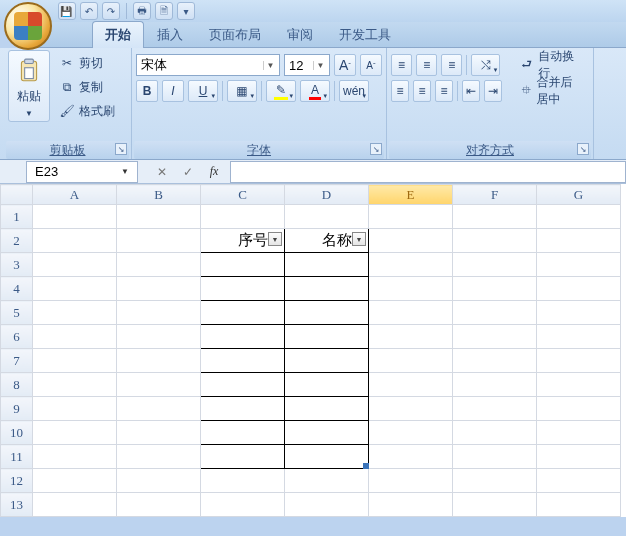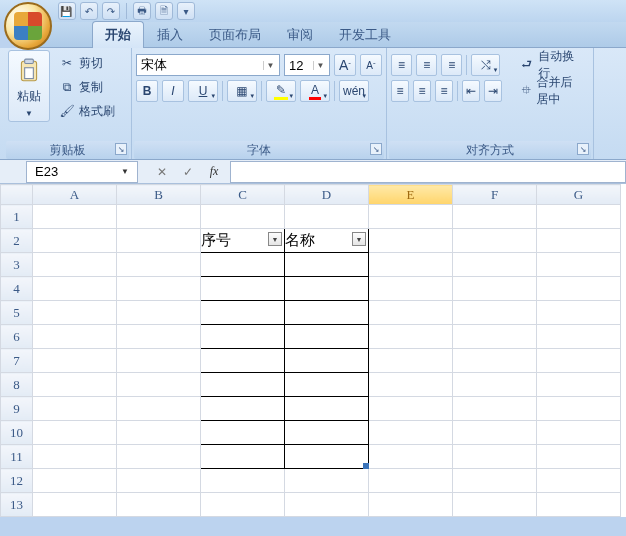--- a/index.html
+++ b/index.html
@@ -16,21 +16,21 @@
 
   
   .tabs { height: 26px; background: linear-gradient(#c2d9f0,#aecbe8); display:flex; align-items:center; padding-left: 56px; border-bottom: 1px solid #8ba8cb; margin-left: 36px; }
   .tab { padding: 4px 12px 4px; font-size: 13px; color: #3b5a87; cursor: pointer; border: 1px solid transparent; border-bottom: none; }
   .tab.active { background: linear-gradient(#eaf3fc,#d4e5f7); border-color: #8ba8cb; border-radius: 4px 4px 0 0; color: #2a4670; font-weight: bold; }
 
   
   .ribbon { height: 112px; background: linear-gradient(#d9e8f8,#c5dbf2); display:flex; border-bottom: 1px solid #8ba8cb; padding-left: 4px; }
   .group { border-right: 1px solid #a8c2e0; display:flex; flex-direction:column; padding: 2px 4px 0; }
   .group-body { flex:1; display:flex; gap: 4px; align-items:flex-start; }
-  .group-title { height: 18px; text-align:center; font-size: 12px; color: #3b5a87; background: linear-gradient(#cfe0f4,#b8d2ed); border-radius: 2px; margin: 0 -2px; padding-top:1px; position:relative; }
+  .group-title { height: 18px; text-align:center; font-size: 12px; color: #3b5a87; background: linear-gradient(#cfe0f4,#b8d2ed); border-radius: 2px; margin: 0 -2px; padding-top:1px; position:relative;text-decoration:underline; }
   .group-title .launcher { position:absolute; right:2px; top:2px; width:12px; height:12px; border:1px solid #8ba8cb; font-size:8px; color:#3b5a87; display:flex; align-items:center; justify-content:center; background:#e8f1fb; cursor:pointer; }
 
   .bigbtn { width: 42px; height: 72px; background: linear-gradient(#f5faff,#dce9f8); border:1px solid #a8c2e0; border-radius:3px; display:flex; flex-direction:column; align-items:center; justify-content:center; gap:4px; cursor:pointer; padding-top:4px; }
   .bigbtn .icon { width:26px; height:26px; }
   .bigbtn .lbl { font-size:12px; color:#2a4670; }
   .bigbtn .dd { font-size:8px; color:#2a4670; }
 
   .mini-list { display:flex; flex-direction:column; gap:2px; padding-top:2px; }
   .mini { height: 22px; display:flex; align-items:center; gap:4px; padding: 0 4px; cursor:pointer; border:1px solid transparent; border-radius:2px; font-size:12px; color:#2a4670; }
   .mini .ic { width:16px; height:16px; display:flex; align-items:center; justify-content:center; }
@@ -63,21 +63,21 @@
   table.grid th, table.grid td { border:1px solid #d4d9e2; font-size:13px; font-family:SimSun,serif; }
   table.grid th { background:linear-gradient(#f3f6fb,#e3ebf5); color:#3b5a87; font-weight:normal; text-align:center; }
   .corner { width:32px; height:20px; background:linear-gradient(#f3f6fb,#e3ebf5); border:1px solid #b5c5dc; }
   .colhdr { height:20px; }
   .colhdr.sel { background:linear-gradient(#ffe9a8,#ffd56b); color:#a06a10; }
   .rowhdr { width:32px; text-align:center; }
   td.cell { background:#fff; height:24px; }
 
   
   td.tbl { border:1px solid #000 !important; background:#fff; }
-  td.tbl.hdr { text-align:left; position:relative; padding-right:16px; font-size:15px; }
+  td.tbl.hdr { text-align:right; position:relative; padding-right:16px; font-size:15px; }
   .filter { position:absolute; right:2px; top:3px; width:14px; height:14px; border:1px solid #888; background:linear-gradient(#fdfdfd,#e5e5e5); display:flex; align-items:center; justify-content:center; font-size:7px; color:#444; cursor:pointer; }
   .tbl-resize { position:absolute; right:-1px; bottom:-1px; width:6px; height:6px; background:#3b74b9; cursor:nwse-resize; }
 
   :root { --colw: 84px; }
 </style>
 </head>
 <body>
 
 <div class="office-btn"></div>
 

